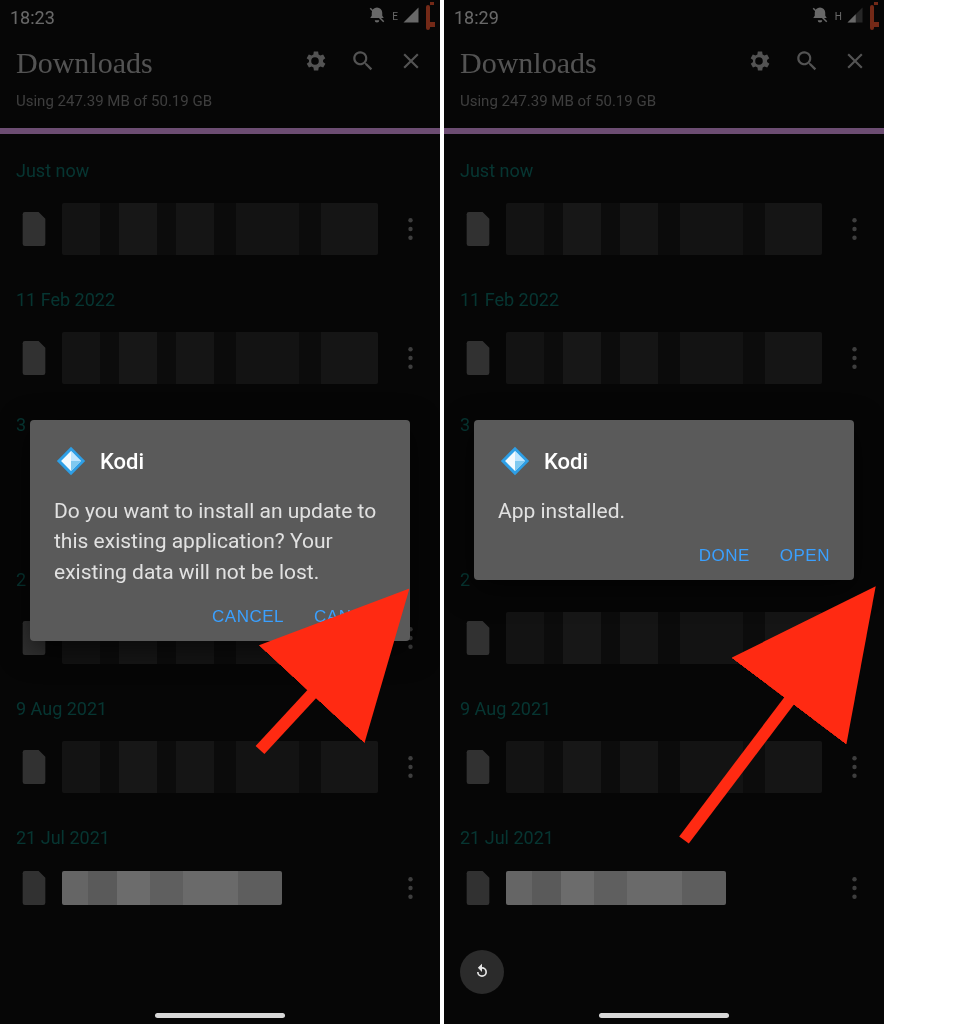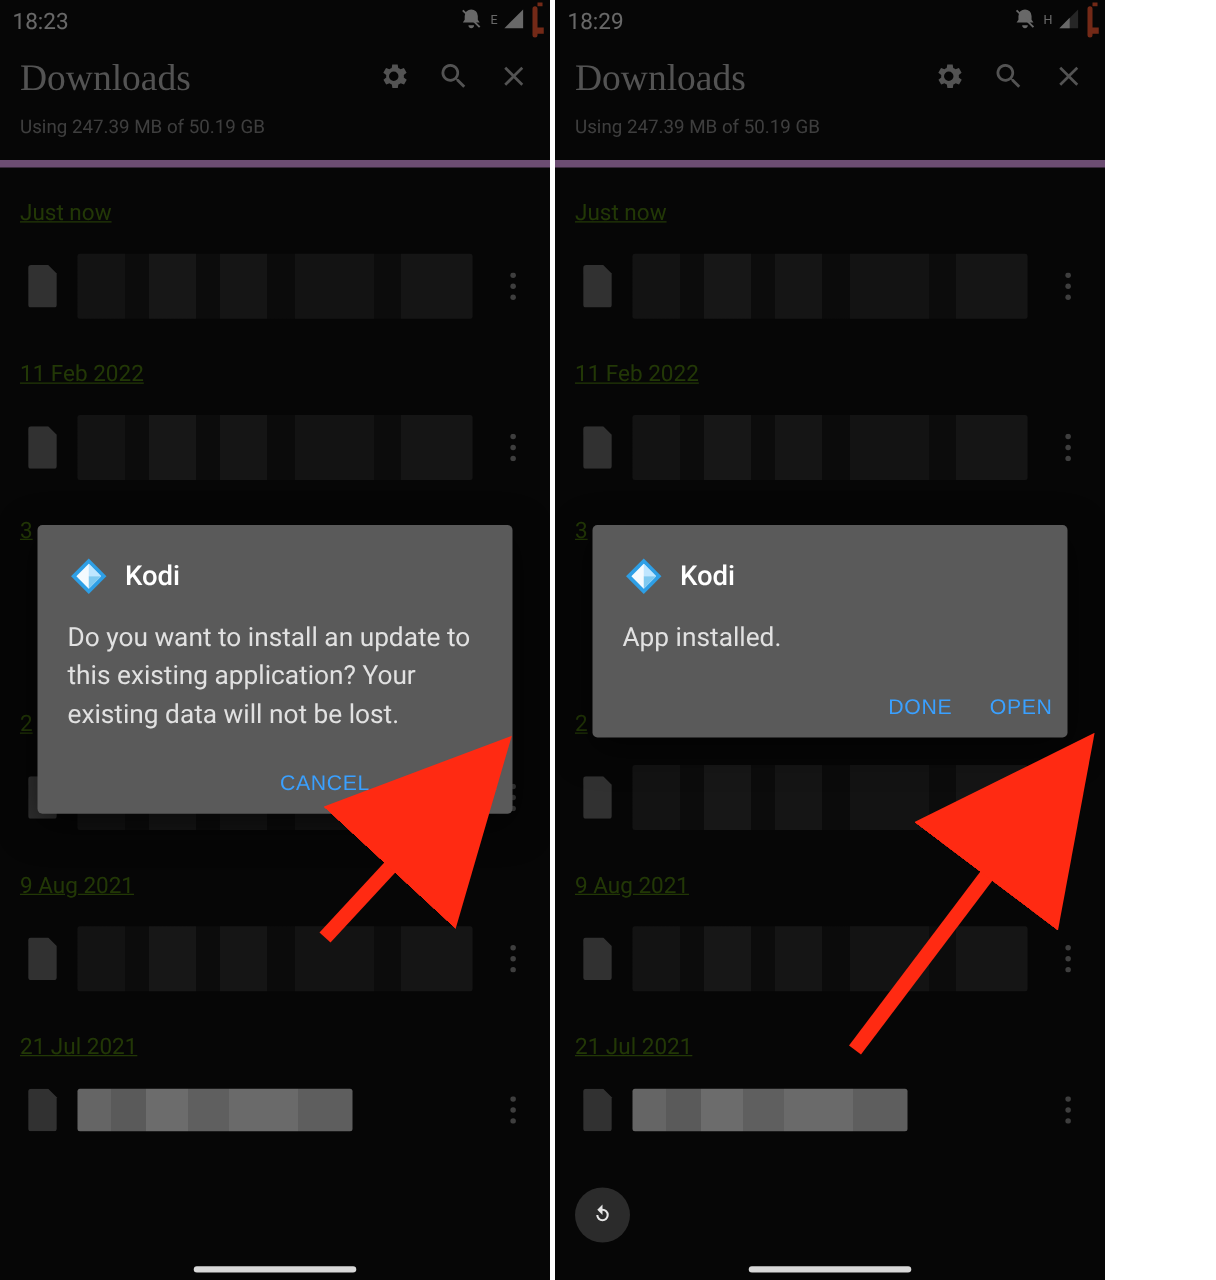--- a/index.html
+++ b/index.html
@@ -51,21 +51,21 @@
   }
   .header .actions { display:flex; gap: 22px; }
   .header .actions svg { width: 26px; height:26px; fill:#b8b8b8; }
   .storage {
     color:#8a8a8a; font-size:15px; padding: 6px 16px 18px 16px;
     border-bottom: 6px solid #f0abfc;
   }
 
   
   .section-label {
-    color:#4d7c0f; font-size:18px; padding: 26px 16px 14px 16px; text-decoration: underline;
+    color:#0f766e; font-size:18px; padding: 26px 16px 14px 16px;
   }
   .row {
     display:flex; align-items:center; gap:14px;
     padding: 8px 12px 8px 20px;
   }
   .file-icon { width:28px; height:34px; fill:#6e6e6e; flex-shrink:0; }
   .blur {
     flex:1; height:52px; border-radius:2px;
     background:
       linear-gradient(90deg, #2b2b2b 0 12%, #1c1c1c 12% 18%, #333 18% 30%, #1c1c1c 30% 36%, #2f2f2f 36% 48%, #1a1a1a 48% 55%, #2c2c2c 55% 75%, #1b1b1b 75% 82%, #303030 82% 100%);
@@ -76,29 +76,29 @@
       linear-gradient(90deg, #e0e0e0 0 12%, #c8c8c8 12% 25%, #efefef 25% 40%, #d2d2d2 40% 55%, #eaeaea 55% 80%, #d0d0d0 80% 100%);
   }
   .more-btn { width:36px; height:36px; display:flex; align-items:center; justify-content:center; }
   .more-btn svg { width:5px; height:22px; fill:#8a8a8a; }
 
   
   .dialog {
     position:absolute; left:30px; right:30px; top:420px;
     background:#5a5a5a; border-radius:4px;
     box-shadow: 0 8px 30px rgba(0,0,0,0.6);
-    padding: 24px 12px 14px 24px;
+    padding: 24px 24px 14px 24px;
     z-index: 10;
     color:#e9e9e9;
   }
   .dialog .dlg-head { display:flex; align-items:center; gap:12px; margin-bottom:18px; }
   .dialog .dlg-title { font-size:22px; font-weight:500; color:#fff; }
   .kodi-icon { width:34px; height:34px; }
   .dialog .dlg-body { font-size:21px; line-height:1.45; color:#e1e1e1; }
-  .dialog .dlg-actions { display:flex; justify-content:flex-end; gap:30px; margin-top:30px; }
+  .dialog .dlg-actions { display:flex; justify-content:flex-end; gap:30px; margin-top:20px; }
   .dialog .dlg-btn { color:#3aa0ff; font-size:17px; font-weight:500; letter-spacing:0.5px; background:none; border:none; cursor:pointer; }
 
   
   .arrow {
     position:absolute; z-index:20; pointer-events:none;
   }
 
   
   .navpill {
     position:absolute; bottom:6px; left:50%; transform:translateX(-50%);

